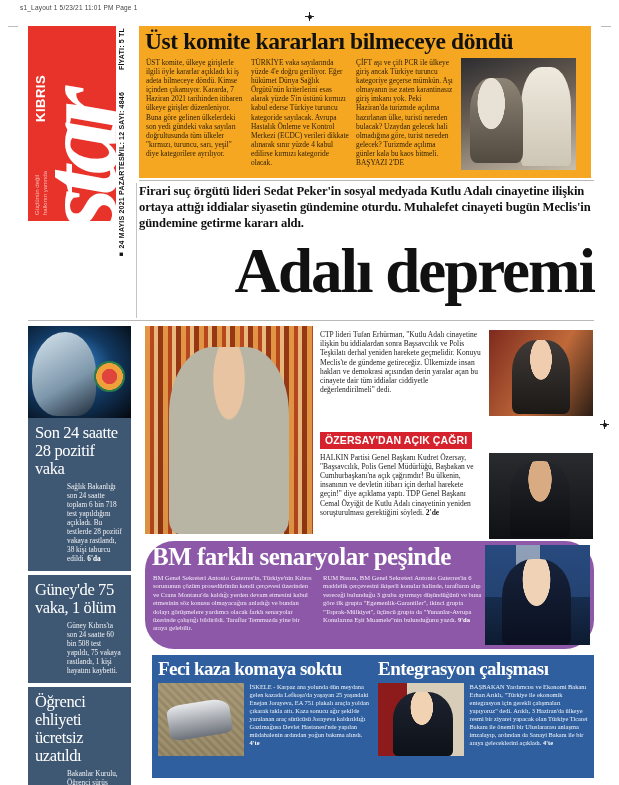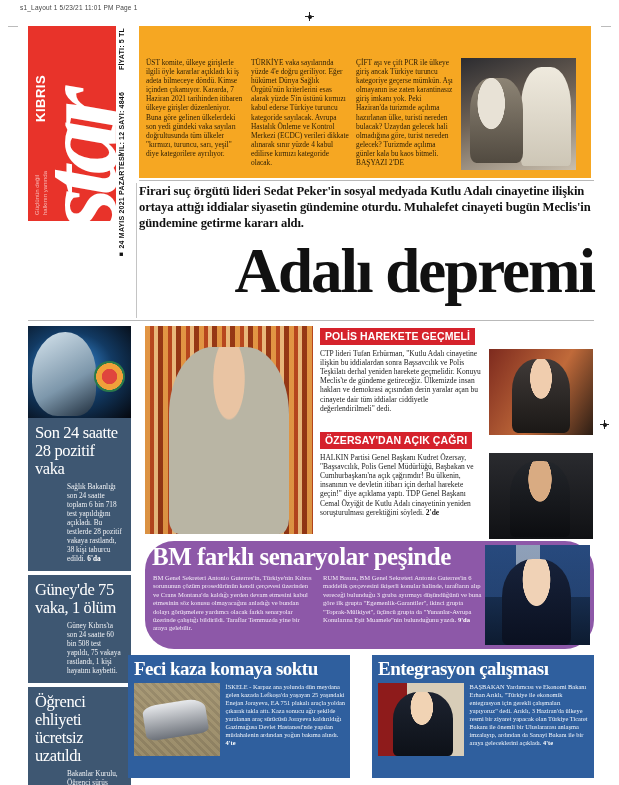--- a/index.html
+++ b/index.html
@@ -98,21 +98,21 @@
   .un-hl{position:absolute;left:7px;top:2px;font-family:"Liberation Serif",serif;
          font-weight:bold;font-size:25px;color:#fff;letter-spacing:-.5px;line-height:28px;}
   .un-cols{position:absolute;left:8px;top:33px;display:flex;gap:8px;}
   .uncol{width:162px;font-size:6.6px;line-height:8.4px;color:#f3eaf7;}
   .uncol b{font-weight:bold;color:#fff;}
   .unphoto{position:absolute;right:4px;top:4px;width:105px;height:100px;
            overflow:hidden;background:#1d2a44;}
 
   
   .bbox{position:absolute;top:655px;height:123px;background:#2f5f9e;}
-  .bbox.left{left:128px;width:222px;}
+  .bbox.left{left:152px;width:222px;}
   .bbox.right{left:372px;width:222px;}
   .b-hl{font-family:"Liberation Serif",serif;font-weight:bold;font-size:19px;
         color:#fff;letter-spacing:-.5px;line-height:21px;padding:3px 0 0 6px;white-space:nowrap;}
   .b-row{display:flex;gap:6px;padding:4px 5px 0 6px;}
   .b-photo{width:86px;height:73px;overflow:hidden;background:#4a4536;position:relative;}
   .b-text{width:120px;font-size:6.4px;line-height:8px;color:#eef3fa;}
   .b-text b{font-weight:bold;color:#fff;}
 
   
   .ph{position:absolute;inset:0;}
@@ -197,20 +197,21 @@
     <div class="mh-slogan">Güçlünün değil halkının yanında</div>
   </div>
 
   <div class="vstrip">
     <span class="vs-price">FİYATI: 5 TL</span>
     <span class="vs-issue">YIL: 12 SAYI: 4846</span>
     <span class="vs-date">■ 24 MAYIS 2021 PAZARTESİ</span>
   </div>
 
   <div class="topbox">
+    <div class="topbox-hl">Üst komite kararları bilmeceye döndü</div>
     <div class="topbox-cols">
       <div class="tcol">ÜST komite, ülkeye girişlerle ilgili öyle kararlar açıkladı ki iş adeta bilmeceye döndü. Kimse içinden çıkamıyor. Kararda, 7 Haziran 2021 tarihinden itibaren ülkeye girişler düzenleniyor. Buna göre gelinen ülkelerdeki son yedi gündeki vaka sayıları doğrultusunda tüm ülkeler "kırmızı, turuncu, sarı, yeşil" diye kategorilere ayrılıyor.</div>
       <div class="tcol">TÜRKİYE vaka sayılarında yüzde 4'e doğru geriliyor. Eğer hükümet Dünya Sağlık Örgütü'nün kriterlerini esas alarak yüzde 5'in üstünü kırmızı kabul ederse Türkiye turuncu kategoride sayılacak. Avrupa Hastalık Önleme ve Kontrol Merkezi (ECDC) verileri dikkate alınarak sınır yüzde 4 kabul edilirse kırmızı kategoride olacak.</div>
       <div class="tcol">ÇİFT aşı ve çift PCR ile ülkeye giriş ancak Türkiye turuncu kategoriye geçerse mümkün. Aşı olmayanın ise zaten karantinasız giriş imkanı yok. Peki Haziran'da turizmde açılıma hazırlanan ülke, turisti nereden bulacak? Uzaydan gelecek hali olmadığına göre, turist nereden gelecek? Turizmde açılıma günler kala bu kaos bitmeli. BAŞYAZI 2'DE</div>
       <div class="tphoto">
           <div class="ph crowd"></div>
         </div>
     </div>
   </div>
 
@@ -243,21 +244,20 @@
       <div class="lhead">Öğrenci ehliyeti ücretsiz uzatıldı</div>
       <div class="lbody"><span>Bakanlar Kurulu, Öğrenci sürüş ehliyetlerinin 'ücretsiz' uzatılması için yasa gücünde kararname içinden.</span> <b>1'te</b></div>
     </div>
   </div>
 
   <div class="midphoto">
       <div class="ph shelf"></div>
     </div>
 
   <div class="rblock rb1">
-    <div class="rtag">POLİS HAREKETE GEÇMELİ</div>
     <div class="rrow">
       <div class="rtext">CTP lideri Tufan Erhürman, "Kutlu Adalı cinayetine ilişkin bu iddialardan sonra Başsavcılık ve Polis Teşkilatı derhal yeniden harekete geçmelidir. Konuyu Meclis'te de gündeme getireceğiz. Ülkemizde insan hakları ve demokrasi açısından derin yaralar açan bu cinayete dair tüm iddialar ciddiyetle değerlendirilmeli" dedi.</div>
       <div class="rphoto">
           <div class="ph portrait-a"></div>
         </div>
     </div>
   </div>
 
   <div class="rblock rb2">
     <div class="rtag">ÖZERSAY'DAN AÇIK ÇAĞRI</div>

